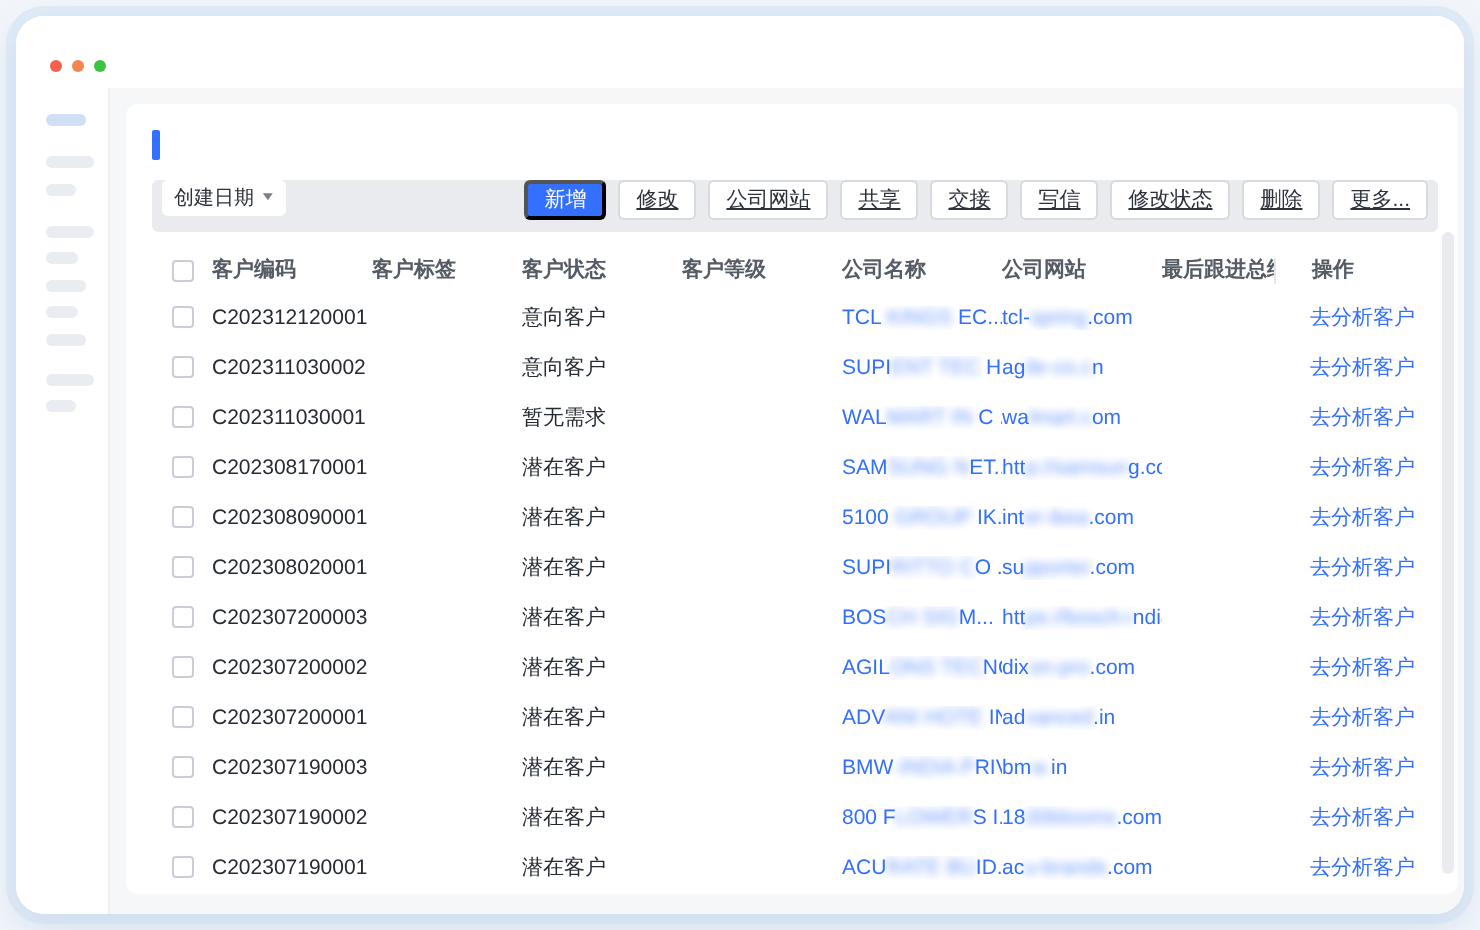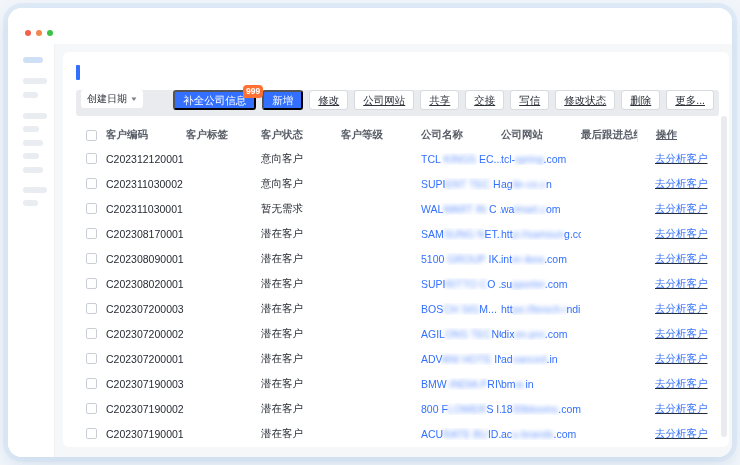--- a/index.html
+++ b/index.html
@@ -60,21 +60,21 @@
            font-size:10.5px; color:#262b34; }
   .cell { overflow:hidden; white-space:nowrap; }
   .c-check   { width:30px; padding-left:10px; display:flex; align-items:center; }
   .c-code    { width:80px; }
   .c-tag     { width:75px; }
   .c-status  { width:80px; }
   .c-level   { width:80px; }
   .c-name    { width:80px; }
   .c-site    { width:80px; }
   .c-summary { width:56px; }
-  .c-action  { flex:1; padding-left:18px;text-decoration:underline; }
+  .c-action  { flex:1; padding-left:18px; }
   .thead .c-action { border-left:1px solid #e4e6ea; height:13px;
                      display:flex; align-items:center; }
   .checkbox { width:11px; height:11px; border:1px solid #c9ced6; border-radius:2px;
               background:#fff; display:inline-block; }
   .link { color:#3370ff; text-decoration:none; display:block; overflow:hidden;
           white-space:nowrap; cursor:pointer; }
   .blur { filter:blur(2.2px); opacity:.7; }
   .vscroll { position:absolute; right:2px; top:64px; bottom:10px; width:6px;
              background:#e9ebee; border-radius:3px; }
 </style>
@@ -110,24 +110,20 @@
       <div class="page-title">
         <span class="accent-bar"></span>
       </div>
 
       <div class="toolbar">
         <div class="select">
           <span>创建日期</span>
           <span class="caret">▼</span>
         </div>
         <div class="spacer"></div>
-        <button class="btn blue primary">
-          <span>补全公司信息</span>
-          <span class="badge">999</span>
-        </button>
         <button class="btn blue">
           <span>新增</span>
         </button>
         <div class="white-group" id="white-buttons">
             <button class="btn white">修改</button>
             <button class="btn white">公司网站</button>
             <button class="btn white">共享</button>
             <button class="btn white">交接</button>
             <button class="btn white">写信</button>
             <button class="btn white">修改状态</button>

